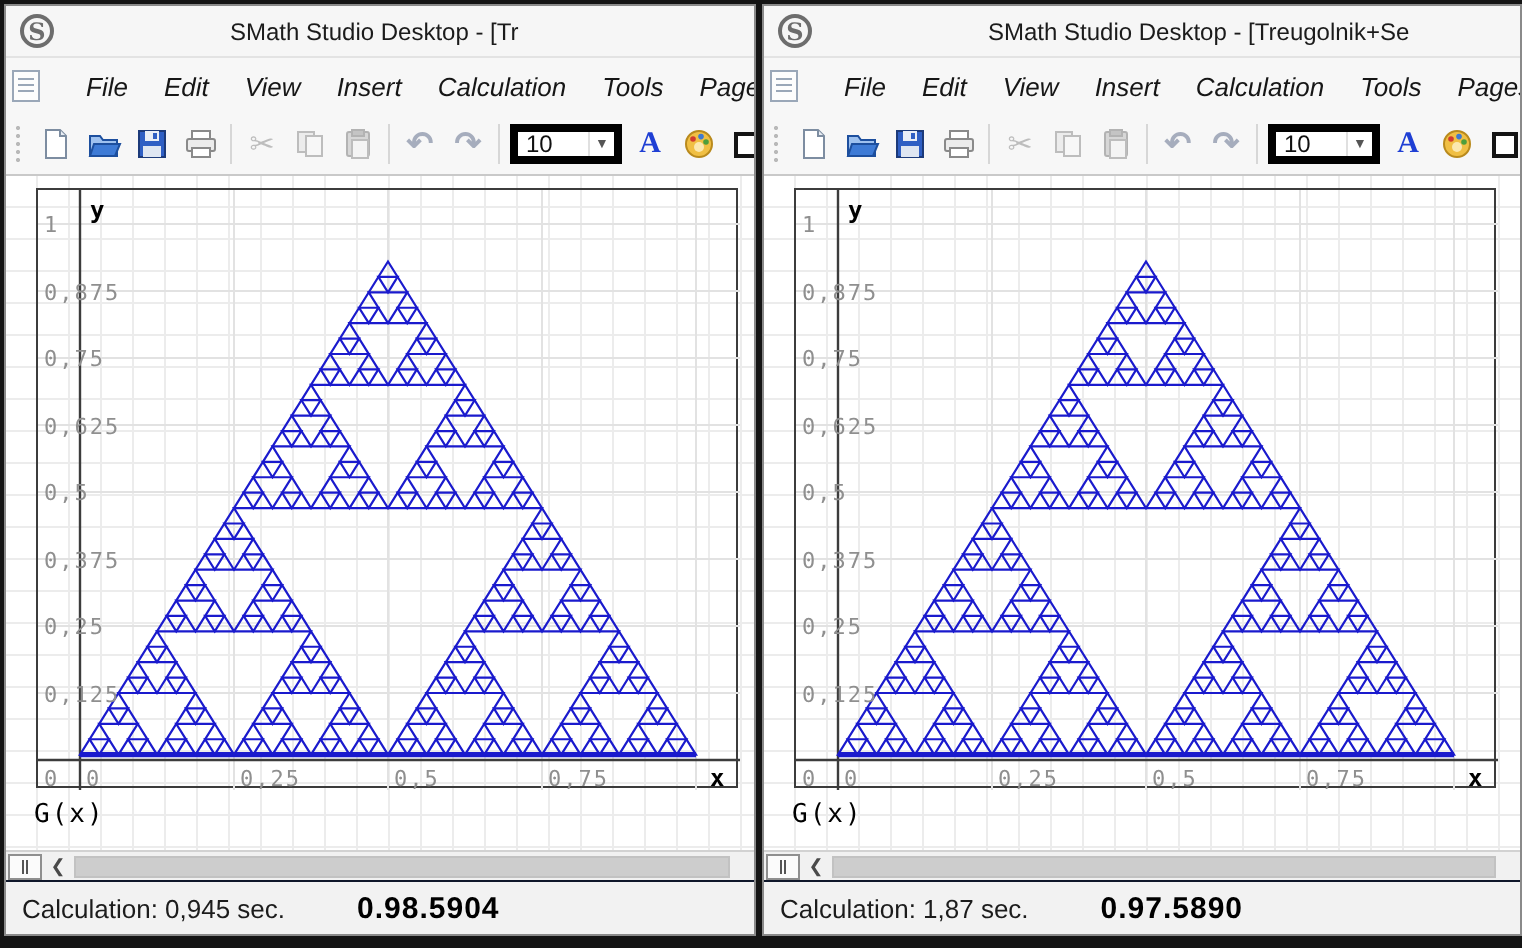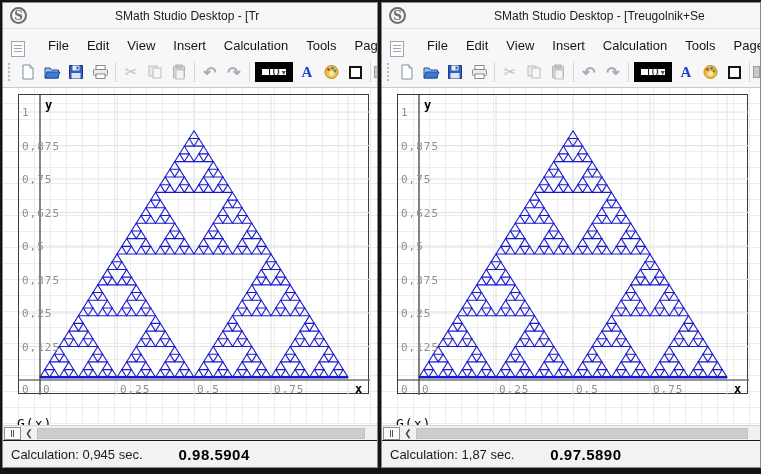--- a/index.html
+++ b/index.html
@@ -23,40 +23,40 @@
     border:2px solid #6d6d6d; color:#6d6d6d; font-weight:bold; font-size:12px;
     display:flex; align-items:center; justify-content:center;
     font-family:"DejaVu Serif", serif; flex:0 0 auto;
   }
   .title-text {
     position:absolute; left:112px; right:0; white-space:nowrap; overflow:hidden;
     font-size:12px; color:#1b1b1b;
   }
   
   .menu-bar {
-    height:28px; background:#f7f7f7; display:flex; align-items:flex-end;
-    padding-left:8px; flex:0 0 auto; font-size:13px; color:#161616;
+    height:28px; background:#f7f7f7; display:flex; align-items:center;
+    padding-left:3px; flex:0 0 auto; font-size:13px; color:#161616;font-style:italic;
   }
   .doc-icon { width:14px; height:16px; margin-right:14px; position:relative; flex:0 0 auto;
     background:#fdfdfd; border:1px solid #9aa7b8; }
   .doc-icon:before { content:""; position:absolute; left:2px; top:3px; width:8px; height:1px;
     background:#9aa7b8; box-shadow:0 3px 0 #9aa7b8, 0 6px 0 #9aa7b8; }
   .menu-item { padding:4px 9px; cursor:default; }
   
   .toolbar {
     height:31px; background:#f7f7f7; border-bottom:1px solid #c9c9c9;
     display:flex; align-items:center; padding-left:2px; flex:0 0 auto; overflow:hidden;
   }
   .grip { width:5px; height:20px; margin:0 4px 0 2px;
     background-image:radial-gradient(circle, #b9b9b9 1px, transparent 1.1px);
     background-size:4px 4px; flex:0 0 auto; }
   .tb-btn { width:24px; height:24px; display:flex; align-items:center; justify-content:center; flex:0 0 auto; }
   .tb-sep { width:1px; height:20px; background:#d7d7d7; margin:0 3px; flex:0 0 auto; }
   .combo {
-    width:38px; height:20px; background:#fff; border:7px solid #000000;
+    width:56px; height:20px; background:#fff; border:4px solid #000000;
     display:flex; align-items:center; font-size:12px; margin:0 2px; flex:0 0 auto;
   }
   .combo-val { flex:1; padding-left:4px; color:#111; }
   .combo-arrow { width:13px; height:100%; display:flex; align-items:center; justify-content:center;
     font-size:7px; color:#555; border-left:1px solid #e0e0e0; }
   .glyph-dis { color:#bdbdbd; font-size:15px; }
   .glyph-arrow { color:#a6adbd; font-size:16px; font-weight:bold; }
   .font-a { color:#1f3fd4; font-weight:bold; font-size:15px; font-family:"Liberation Serif", serif; }
   .border-sq { width:13px; height:13px; border:2.5px solid #141414; background:#fff; }
   .partial-ic { width:7px; height:12px; background:#c9c9c9; border:1px solid #9d9d9d; flex:0 0 auto; }
@@ -74,21 +74,21 @@
   .plot-box svg { position:absolute; left:0; top:0; }
   .tick-label {
     position:absolute; font-family:"DejaVu Sans Mono", monospace;
     font-size:11px; color:#8f8f8f; white-space:nowrap; letter-spacing:1px;
   }
   .axis-title {
     position:absolute; font-family:"DejaVu Sans Mono", monospace;
     font-size:12px; font-weight:bold; color:#000; white-space:nowrap;
   }
   .plot-caption {
-    position:absolute; left:14px; top:328px; font-family:"DejaVu Sans Mono", monospace;
+    position:absolute; left:14px; top:312px; font-family:"DejaVu Sans Mono", monospace;
     font-size:13px; color:#000; letter-spacing:1px;
   }
   
   .scroll-row {
     height:15px; background:#f1f1f1; border-top:1px solid #d2d2d2;
     display:flex; align-items:center; flex:0 0 auto;
   }
   .split-btn { width:17px; height:13px; margin-left:1px; background:#fbfbfb; border:1px solid #8f8f8f;
     display:flex; align-items:center; justify-content:center; flex:0 0 auto; }
   .split-btn i { display:block; width:3px; height:7px; border-left:1px solid #555; border-right:1px solid #555; }

